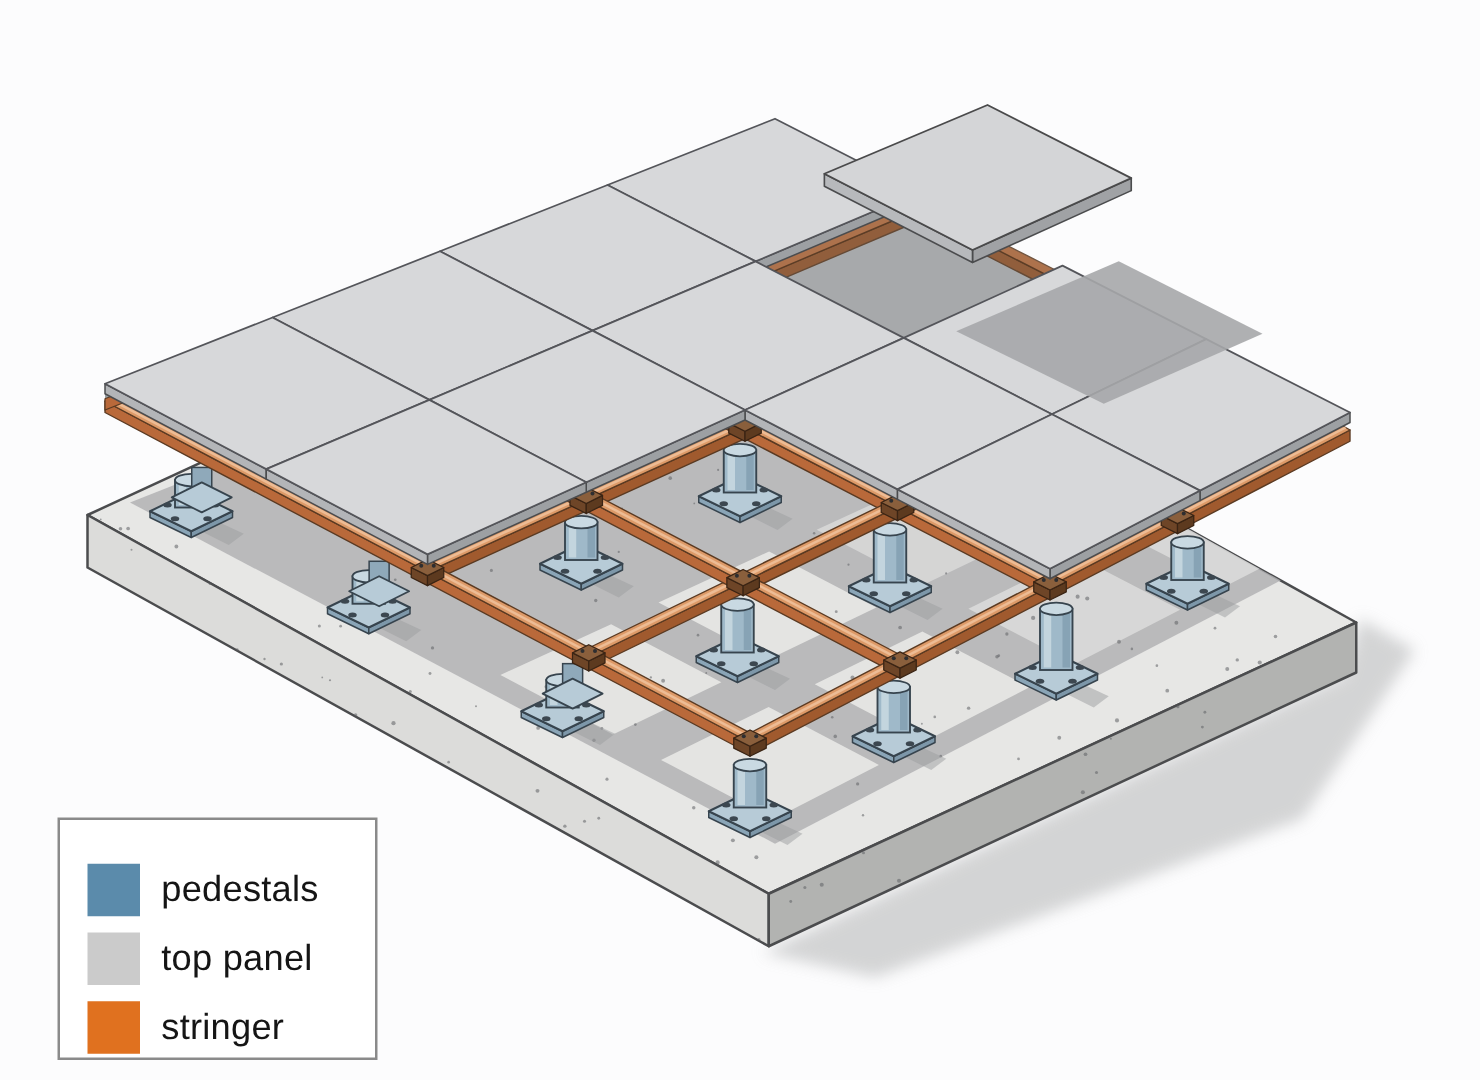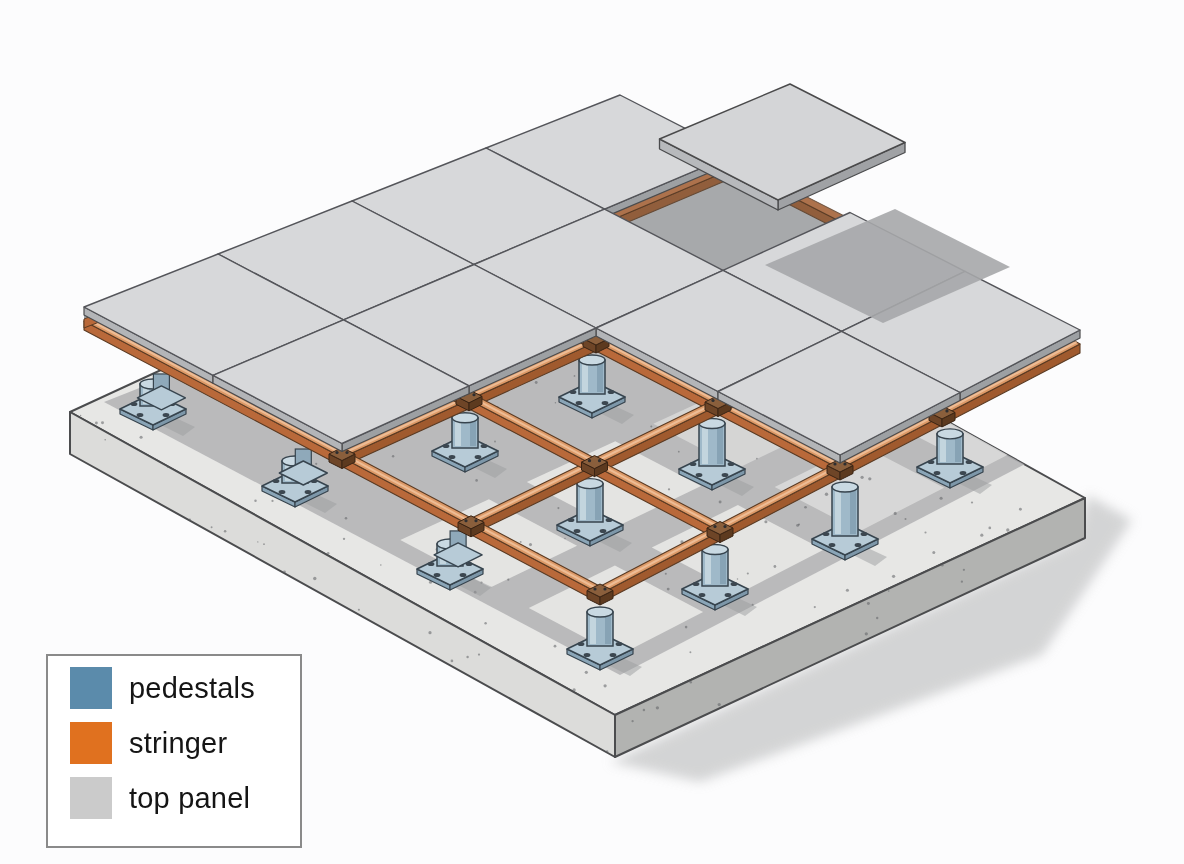--- a/index.html
+++ b/index.html
@@ -1,21 +1,21 @@
 <!DOCTYPE html>
 <html><head>
 <meta charset="utf-8">
 <style>
   html,body{margin:0;padding:0;background:#ffffff;}
   .stage{position:relative;width:1184px;height:864px;overflow:hidden;
          background:#fcfcfd;font-family:"Liberation Sans",sans-serif;}
   .scene-svg{position:absolute;left:0;top:0;width:1184px;height:864px;}
   .legend{position:absolute;left:46px;top:654px;width:256px;height:194px;
           background:#ffffff;border:2px solid #8a8a8a;box-sizing:border-box;
-          padding:10px 0 0 22px;}
+          padding:34px 0 0 22px;}
   .legend-row{display:flex;align-items:center;height:44px;margin-bottom:11px;}
   .legend-swatch{width:42px;height:42px;flex:0 0 42px;}
   .legend-label{margin-left:17px;font-size:29px;font-weight:500;color:#151515;
                 letter-spacing:0.2px;}
 </style>
 </head>
 <body>
 
 <div class="stage">
   <svg class="scene-svg" id="scene" viewBox="0 0 1184 864">
@@ -564,21 +564,21 @@
         <polygon points="790.0,84.0 905.0,142.5 778.0,200.0 659.5,139.0" fill="#d4d5d7" stroke="#4a4a4b" stroke-width="1.5" stroke-linejoin="round"></polygon>
       </g>
     </svg>
 
   <div class="legend">
     <div class="legend-row">
       <div class="legend-swatch" style="background-color: rgb(91, 139, 171);"></div>
       <span class="legend-label">pedestals</span>
     </div>
     <div class="legend-row">
+      <div class="legend-swatch" style="background-color: rgb(203, 203, 203);"></div>
+      <span class="legend-label">top panel</span>
+    </div>
+    <div class="legend-row">
       <div class="legend-swatch" style="background-color: rgb(224, 113, 31);"></div>
       <span class="legend-label">stringer</span>
-    </div>
-    <div class="legend-row">
-      <div class="legend-swatch" style="background-color: rgb(203, 203, 203);"></div>
-      <span class="legend-label">top panel</span>
     </div>
   </div>
 </div>
 
 </body></html>

